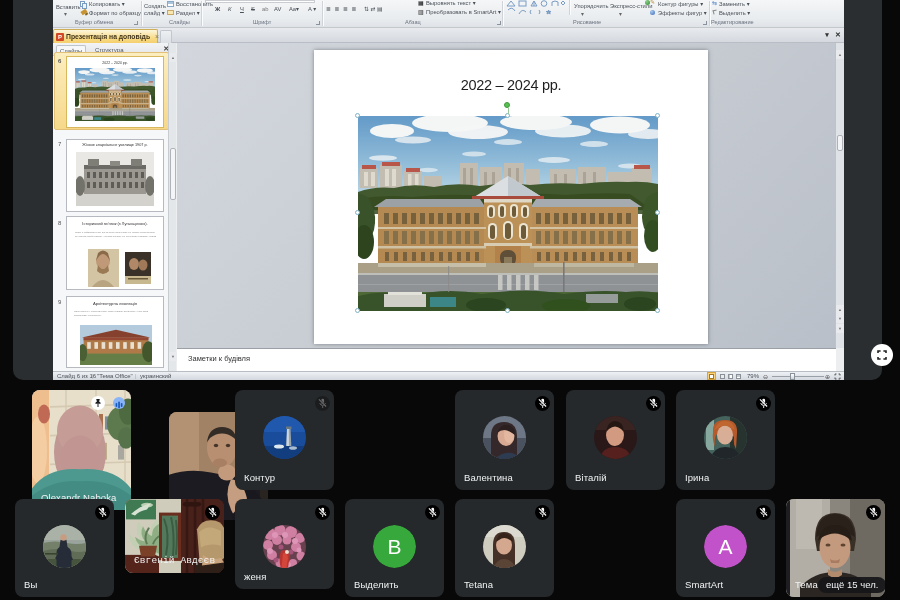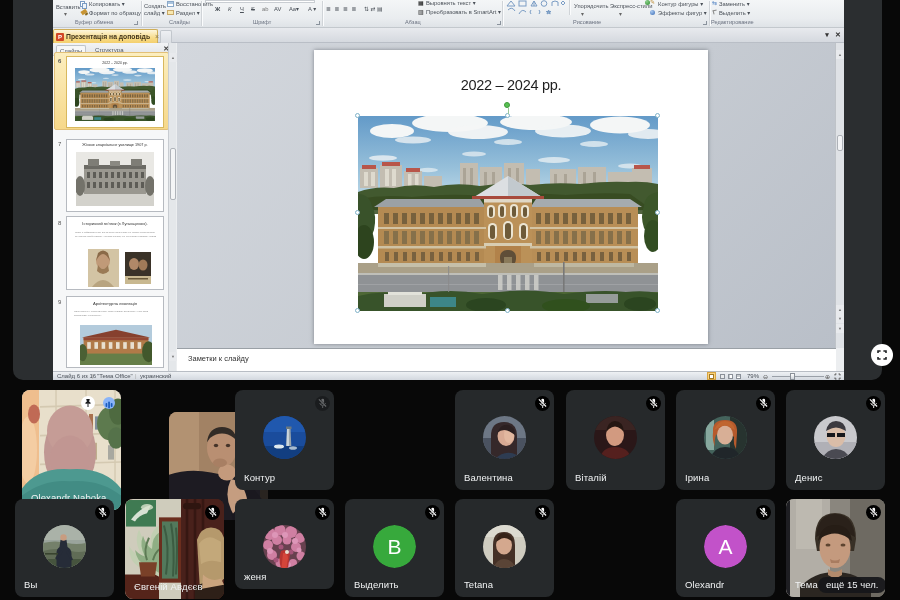--- a/index.html
+++ b/index.html
@@ -534,21 +534,21 @@
           <div id="rot" style="left:190px;top:52px;"></div>
         </div>
         <div style="position:absolute;right:0;top:0;width:9px;height:305px;background:#dfe2e6;border-left:1px solid #bfc3c8;">
           <div class="sbtn" style="top:7px;">▲</div>
           <div style="position:absolute;left:1px;top:92px;width:6px;height:16px;background:#f2f3f5;border:1px solid #aeb2b8;border-radius:2px;"></div>
           <div class="sbtn" style="top:262px;">▲</div>
           <div class="sbtn" style="top:271px;">▼</div>
           <div class="sbtn" style="top:281px;">▼</div>
         </div>
       </div>
-      <div id="notes">Заметки к слайду</div>
+      <div id="notes">Заметки к будівля</div>
       <div id="status">
         <span class="st" style="left:4px;">Слайд 6 из 16</span>
         <span style="position:absolute;left:39px;top:1px;color:#aaa;">|</span>
         <span class="st" style="left:44px;">"Тема Office"</span>
         <span style="position:absolute;left:82px;top:1px;color:#aaa;">|</span>
         <span class="st" style="left:87px;">украинский</span>
         <div style="position:absolute;left:654px;top:0px;width:9px;height:8px;background:#fbd47e;border:1px solid #d8a440;"></div>
         <div style="position:absolute;left:656px;top:1.5px;width:5px;height:5px;background:#fff;border:1px solid #a07828;"></div>
         <div style="position:absolute;left:667px;top:1.5px;width:5px;height:5px;background:#e8eaec;border:1px solid #8a9098;"></div>
         <div style="position:absolute;left:675px;top:1.5px;width:5px;height:5px;border:1px solid #8a9098;background:linear-gradient(90deg,#c8ccd0 40%,#fff 40%);"></div>
@@ -573,21 +573,21 @@
         <g stroke="#1f2123" stroke-width="1.6" fill="none">
           <path d="M7,9 v-2 h2.6"></path>
             <path d="M12.4,7 h2.6 v2"></path>
           <path d="M15,13 v2 h-2.6"></path>
             <path d="M9.6,15 H7 v-2"></path>
         </g>
       </svg>
     </div>
   </div>
 
-  <div class="tile" style="left:22px;top:390px;height:120px;">
+  <div class="tile" style="left:32px;top:390px;height:120px;">
     <svg class="cam" width="99" height="100" viewBox="0 0 99 100" preserveAspectRatio="none">
       <rect width="99" height="100" fill="#e8dfcb"></rect>
       <g stroke="#d4c9b1" stroke-width="1.4">
         <line x1="34" y1="0" x2="34" y2="100"></line>
           <line x1="64" y1="0" x2="64" y2="100"></line>
           <line x1="93" y1="0" x2="93" y2="100"></line>
         <line x1="18" y1="14" x2="99" y2="12"></line>
           <line x1="18" y1="38" x2="99" y2="36"></line>
           <line x1="18" y1="62" x2="99" y2="60"></line>
       </g>
@@ -706,54 +706,40 @@
       <ellipse cx="21" cy="19" rx="8" ry="9.5" fill="#d8af96"></ellipse>
       <path d="M6,43 q4,-12 15,-12 q12,0 16,12 Z" fill="#20262a"></path>
       <path d="M10,14 q4,-9 11,-9 q8,0 10,9 l-2,-1 q-8,-7 -17,0 Z" fill="#c06630"></path>
     </svg></div>
     <svg class="mic" width="15" height="15">
         <use href="#micoff"></use>
       </svg>
     <div class="tname">Ірина</div>
   </div>
 
-  <div class="tile" style="left:786px;top:390px;height:100px;">
-    <div class="avatar"><svg width="43" height="43" viewBox="0 0 43 43">
-      <rect width="43" height="43" fill="#c9c9cd"></rect>
-      <rect y="26" width="43" height="17" fill="#b0b0b6"></rect>
-      <ellipse cx="22" cy="20" rx="9.5" ry="11" fill="#dabda8"></ellipse>
-      <path d="M12,15 q2,-10 10,-10 q9,0 10,10 l-2,-1 q-8,-5 -16,0 Z" fill="#3c3a40"></path>
-      <path d="M13,17 h8 v4 h-8 Z M23,17 h8 v4 h-8 Z" fill="#17181c"></path>
-      <path d="M8,43 q5,-10 14,-10 q10,0 14,10 Z" fill="#4a4a52"></path>
-    </svg></div>
-    <svg class="mic" width="15" height="15">
-        <use href="#micoff"></use>
-      </svg>
-    <div class="tname">Денис</div>
-  </div>
 
   <div class="tile" style="left:15px;top:499px;height:98px;">
     <div class="avatar"><svg width="43" height="43" viewBox="0 0 43 43">
       <rect width="43" height="43" fill="#9aa49c"></rect>
       <rect y="0" width="43" height="15" fill="#aab2a8"></rect>
       <path d="M0,18 q12,-3 24,0 q10,2 19,0 V43 H0 Z" fill="#74806a"></path>
       <path d="M0,26 q14,-4 28,0 q8,2 15,0 V43 H0 Z" fill="#606c56"></path>
       <rect y="34" width="43" height="9" fill="#46543e"></rect>
       <path d="M17.5,15 q3,-2.5 6,0 l1,7 q4,2 4,7 l0,14 h-15 l0,-15 q0,-4 3,-6 Z" fill="#262c38"></path>
       <circle cx="20.5" cy="12.5" r="3.2" fill="#c89c80"></circle>
       <path d="M19,26 l-6,8 M24,26 l5,9" stroke="#262c38" stroke-width="2.5"></path>
       <rect x="2" y="28" width="13" height="1.6" fill="#39442f"></rect>
     </svg></div>
     <svg class="mic" width="15" height="15">
         <use href="#micoff"></use>
       </svg>
     <div class="tname">Вы</div>
   </div>
 
-  <div class="tile" style="left:125px;top:499px;height:100px;">
+  <div class="tile" style="left:125px;top:499px;height:74px;font-family:Liberation Mono, monospace;">
     <svg class="cam" width="99" height="98" viewBox="0 0 99 98" preserveAspectRatio="none">
       <rect width="99" height="98" fill="#4e2018"></rect>
       <rect x="0" y="0" width="56" height="98" fill="#cfccbc"></rect>
       <rect x="0" y="74" width="34" height="24" fill="#55241a"></rect>
       <rect x="1" y="1" width="30" height="26" fill="#3f7a52"></rect>
       <path d="M6,20 q10,-12 20,-14 l-4,8 q-8,2 -12,8 Z" fill="#e8ece2" opacity=".9"></path>
       <ellipse cx="22" cy="8" rx="6" ry="3" fill="#d8e2cc" opacity=".8"></ellipse>
       <g>
         <path d="M18,68 q-14,-4 -14,-22 q6,10 14,10 q-10,-12 -4,-26 q4,12 12,16 q-2,-14 8,-20 q-2,12 2,20 q8,-6 16,-2 q-10,4 -12,12 q10,0 14,8 q-10,-2 -16,2 q6,6 4,14 Z" fill="#c2cfb2"></path>
         <path d="M20,64 q-8,-2 -10,-14 q6,6 10,6 q-6,-10 -2,-20 q3,10 9,13 q0,-12 7,-16 q-1,10 1,16 q7,-4 13,-1 q-8,3 -9,9 q8,1 10,7 q-8,-2 -12,1 q4,5 3,11 Z" fill="#8fae84"></path>
@@ -847,21 +833,21 @@
   </div>
 
 
   <div class="tile" style="left:676px;top:499px;height:98px;">
     <div class="avatar">
         <div class="avletter" style="background:#c252c9;">A</div>
       </div>
     <svg class="mic" width="15" height="15">
         <use href="#micoff"></use>
       </svg>
-    <div class="tname">Olexandr</div>
+    <div class="tname">SmartArt</div>
   </div>
 
   <div class="tile" style="left:786px;top:499px;height:98px;">
     <svg class="cam" width="99" height="98" viewBox="0 0 99 98" preserveAspectRatio="none">
       <rect width="99" height="98" fill="#8a867e"></rect>
       <rect x="0" y="0" width="44" height="98" fill="#b2aea6"></rect>
       <rect x="10" y="0" width="26" height="50" fill="#bdb9b0"></rect>
       <rect x="64" y="0" width="35" height="98" fill="#6e6a62"></rect>
       <rect x="0" y="0" width="4" height="98" fill="#1e1e22"></rect>
       <path d="M29,40 q0,-26 20,-26 q21,0 21,26 l-2,12 -37,0 Z" fill="#383026"></path>

